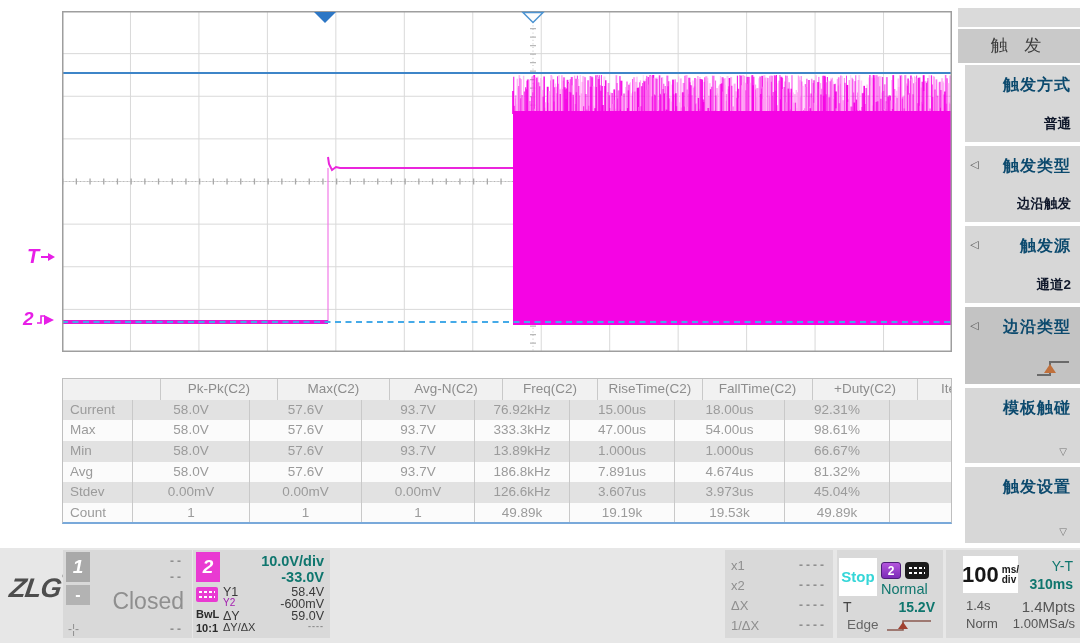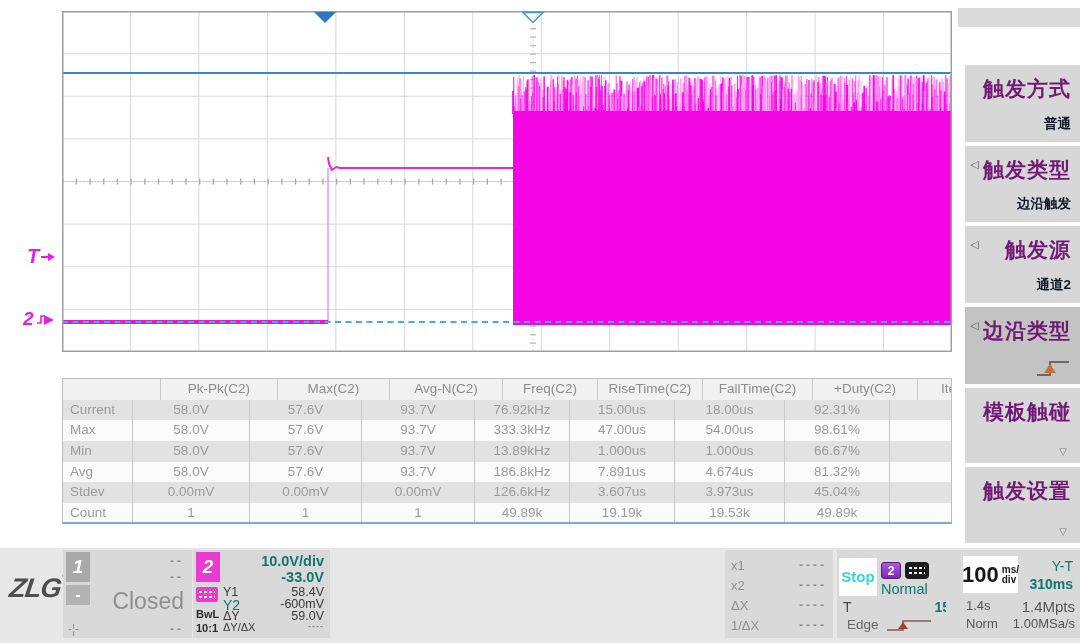--- a/index.html
+++ b/index.html
@@ -21,21 +21,21 @@
   .mt-cell:last-child{border-right:none;}
   .mt-cell.lbl{text-align:left;padding-left:7px;}
   .mt-row.hdr .mt-cell{color:#8d8d8d;}
 
   
   #sidebar{position:absolute;left:958px;top:8px;width:122px;height:537px;}
   .sb-strip{position:absolute;left:0;top:0;width:122px;height:19px;background:#dadada;}
   .sb-header{position:absolute;left:0;top:21px;width:122px;height:34px;background:#c9c9c9;color:#3c3c3c;font-size:17px;letter-spacing:6px;text-align:center;line-height:34px;}
   .sb-item{position:absolute;left:7px;width:115px;background:#d7d7d7;box-sizing:border-box;}
   .sb-item.sel{background:#c3c3c3;}
-  .sb-label{position:absolute;top:10px;right:9px;font-size:21px;font-weight:600;color:#701a75;letter-spacing:1px;}
+  .sb-label{position:absolute;top:10px;right:9px;font-size:16px;font-weight:600;color:#0c4a6e;letter-spacing:1px;}
   .sb-value{position:absolute;bottom:9px;right:9px;font-size:13.5px;font-weight:600;color:#0f172a;}
   .sb-arrow{position:absolute;left:5px;top:12px;font-size:11px;color:#555;}
   .sb-drop{position:absolute;bottom:6px;right:13px;font-size:10px;color:#777;}
   .sb-edgeicon{position:absolute;bottom:5px;right:9px;}
 
   
   #bottom-bar{position:absolute;left:0;top:548px;width:1080px;height:95px;background:#e7e7e7;}
   .bb-box{position:absolute;top:2px;height:88px;background:#d9d9d9;}
   #logo{position:absolute;left:10px;top:22px;color:#4e4e4e;font-size:27px;font-weight:bold;font-style:italic;transform:skewX(-8deg);letter-spacing:-1px;}
   #logo sup{font-size:10px;font-style:normal;vertical-align:18px;letter-spacing:0;}
@@ -803,20 +803,21 @@
         <div class="mt-cell">49.89k</div>
         <div class="mt-cell">19.19k</div>
         <div class="mt-cell">19.53k</div>
         <div class="mt-cell">49.89k</div>
         <div class="mt-cell"></div>
       </div>
     </div>
 
   <div id="sidebar">
     <div class="sb-strip"></div>
+    <div class="sb-header">触 发</div>
 
     <div class="sb-item" style="top:57px;height:77px;">
       <span class="sb-label">触发方式</span>
       <span class="sb-value">普通</span>
     </div>
 
     <div class="sb-item" style="top:138px;height:76px;">
       <span class="sb-arrow">◁</span>
       <span class="sb-label">触发类型</span>
       <span class="sb-value">边沿触发</span>
@@ -865,42 +866,42 @@
       <div class="badge b2">2</div>
       <span class="abs dark" style="right:6px;top:3px;font-size:14.5px;font-weight:600;">10.0V/div</span>
       <span class="abs dark" style="right:6px;top:19px;font-size:14.5px;font-weight:600;">-33.0V</span>
       <svg class="abs" style="left:3px;top:37px;" width="22" height="15">
         <rect x="0" y="0" width="22" height="15" rx="2" fill="#e93ad2"></rect>
         <line x1="3" y1="5" x2="19" y2="5" stroke="#fff" stroke-width="2" stroke-dasharray="3 2"></line>
         <line x1="3" y1="10" x2="19" y2="10" stroke="#fff" stroke-width="2" stroke-dasharray="3 2"></line>
       </svg>
       <span class="abs" style="left:30px;top:35px;font-size:12.5px;color:#3a3a3a;">Y1</span>
       <span class="abs" style="right:6px;top:35px;font-size:12.5px;color:#3a3a3a;">58.4V</span>
-      <span class="abs" style="left:30px;top:47px;font-size:14px;color:#0f766e;">Y2</span>
+      <span class="abs" style="left:30px;top:47px;font-size:10px;color:#a21caf;">Y2</span>
       <span class="abs" style="right:6px;top:47px;font-size:12.5px;color:#3a3a3a;">-600mV</span>
       <span class="abs" style="left:3px;top:58px;font-size:11px;font-weight:bold;color:#2a2a2a;">BwL</span>
       <span class="abs" style="left:30px;top:59px;font-size:12.5px;color:#3a3a3a;">ΔY</span>
       <span class="abs" style="right:6px;top:59px;font-size:12.5px;color:#3a3a3a;">59.0V</span>
       <span class="abs" style="left:3px;top:72px;font-size:11px;font-weight:bold;color:#2a2a2a;">10:1</span>
       <span class="abs" style="left:30px;top:71px;font-size:11px;color:#3a3a3a;">ΔY/ΔX</span>
       <span class="abs dim" style="right:6px;top:71px;font-size:9px;letter-spacing:1px;font-weight:bold;">----</span>
     </div>
 
     <div class="bb-box" style="left:725px;width:108px;">
       <span class="abs dim" style="left:6px;top:8px;font-size:13px;">x1</span>
       <span class="abs dim mono-dash small" style="right:6px;top:8px;">----</span>
       <span class="abs dim" style="left:6px;top:28px;font-size:13px;">x2</span>
       <span class="abs dim mono-dash small" style="right:6px;top:28px;">----</span>
       <span class="abs dim" style="left:6px;top:48px;font-size:13px;">ΔX</span>
       <span class="abs dim mono-dash small" style="right:6px;top:48px;">----</span>
       <span class="abs dim" style="left:6px;top:68px;font-size:13px;">1/ΔX</span>
       <span class="abs dim mono-dash small" style="right:6px;top:68px;">----</span>
     </div>
 
-    <div class="bb-box" style="left:837px;width:106px;padding-left:36px;">
+    <div class="bb-box" style="left:837px;width:106px;">
       <div id="stop-box"><span>Stop</span></div>
       <div class="p2badge">2</div>
       <svg class="blk-icon" width="24" height="17">
         <rect x="0" y="0" width="24" height="17" rx="4" fill="#1a1a1a"></rect>
         <line x1="4" y1="6" x2="20" y2="6" stroke="#fff" stroke-width="2" stroke-dasharray="3 2"></line>
         <line x1="4" y1="11" x2="20" y2="11" stroke="#fff" stroke-width="2" stroke-dasharray="3 2"></line>
       </svg>
       <span class="abs dark" style="left:44px;top:31px;font-size:14.5px;">Normal</span>
       <span class="abs" style="left:6px;top:49px;font-size:14px;color:#444;">T</span>
       <span class="abs dark" style="right:8px;top:49px;font-size:14px;font-weight:600;">15.2V</span>

